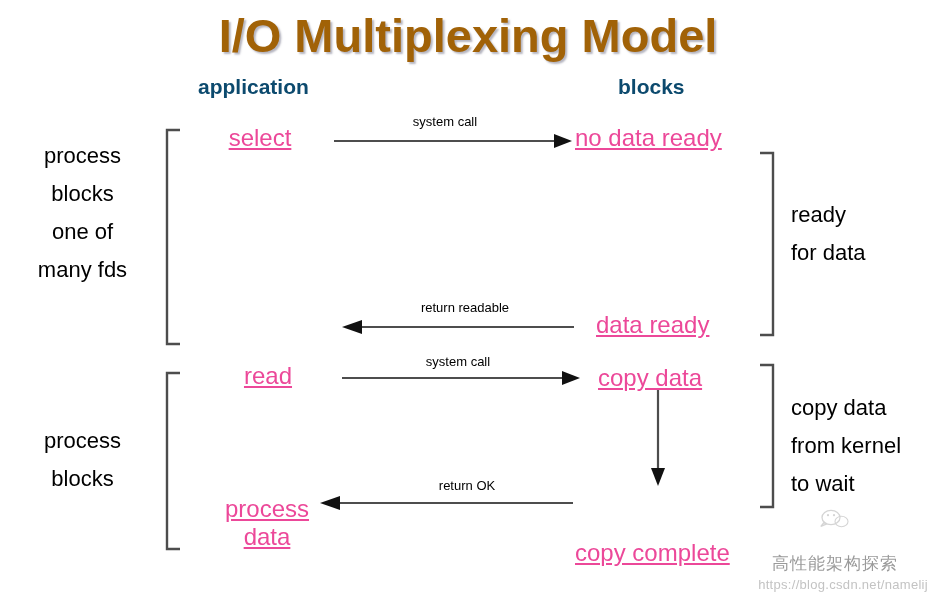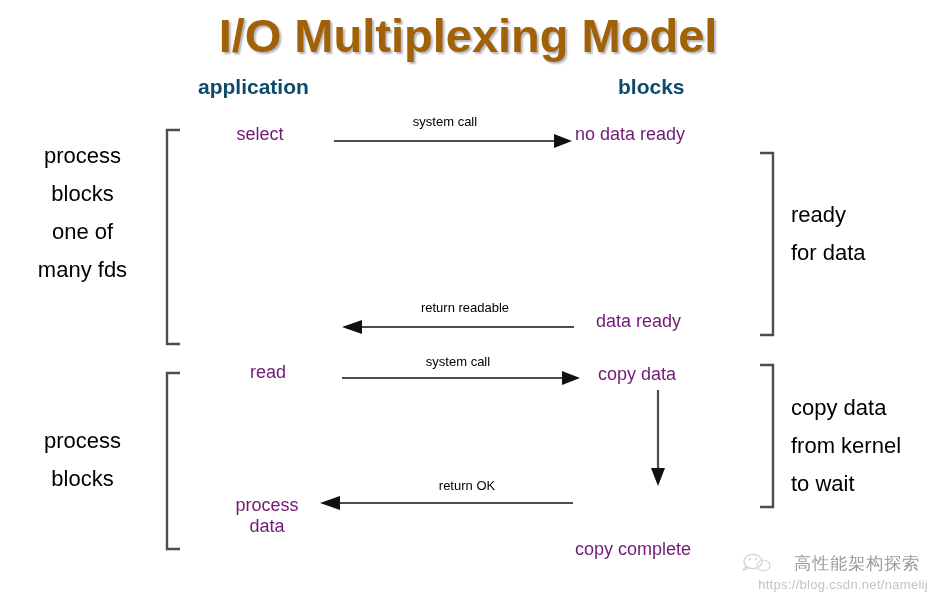--- a/index.html
+++ b/index.html
@@ -37,23 +37,24 @@
   
   .col-head {
     font-size: 21px;
     font-weight: bold;
     color: #0c4a6e;
     white-space: nowrap;
   }
 
   
   .node {
-    font-size: 18px;
-    color: #701a75;
-    white-space: nowrap;
+    font-size: 24px;
+    color: #ec4899;
+    white-space: nowrap;
+    text-decoration: underline;
   }
   .node.center { text-align: center; }
   .node.left   { text-align: left; }
 
   
   .edge-label {
     font-size: 13px;
     color: #000000;
     white-space: nowrap;
     text-align: center;
@@ -78,21 +79,23 @@
   .bracket svg { display: block; }
 
   
   .watermark {
     right: 8px;
     bottom: 4px;
     text-align: left;
   }
   .wm-row {
     display: flex;
+    align-items: center;
     gap: 22px;
+    flex-direction: column;
   }
   .wm-icon { width: 30px; height: 22px; opacity: 0.42; }
   .wm-icon svg { display: block; }
   .wm-name {
     font-size: 17px;
     color: #9a9a9a;
     white-space: nowrap;
     letter-spacing: 1px;
   }
   .wm-url {

